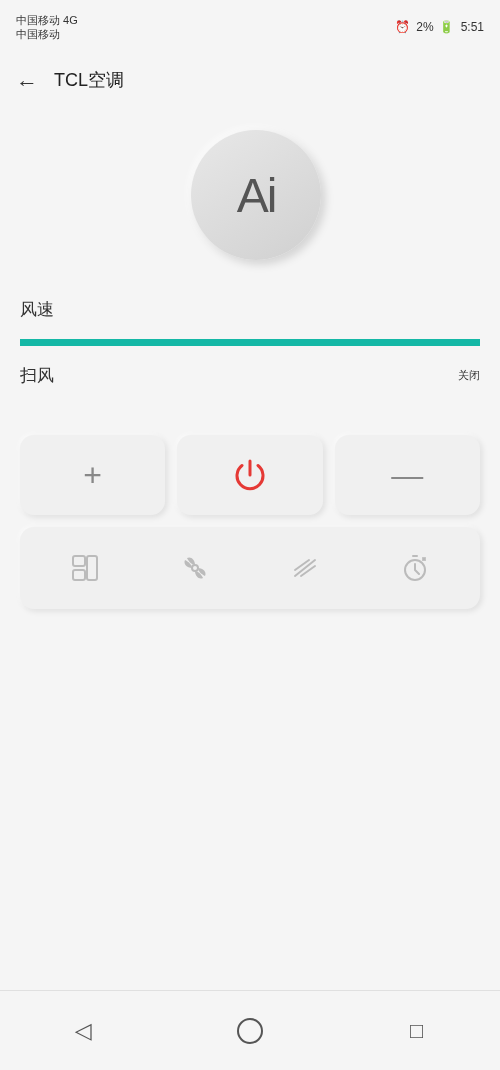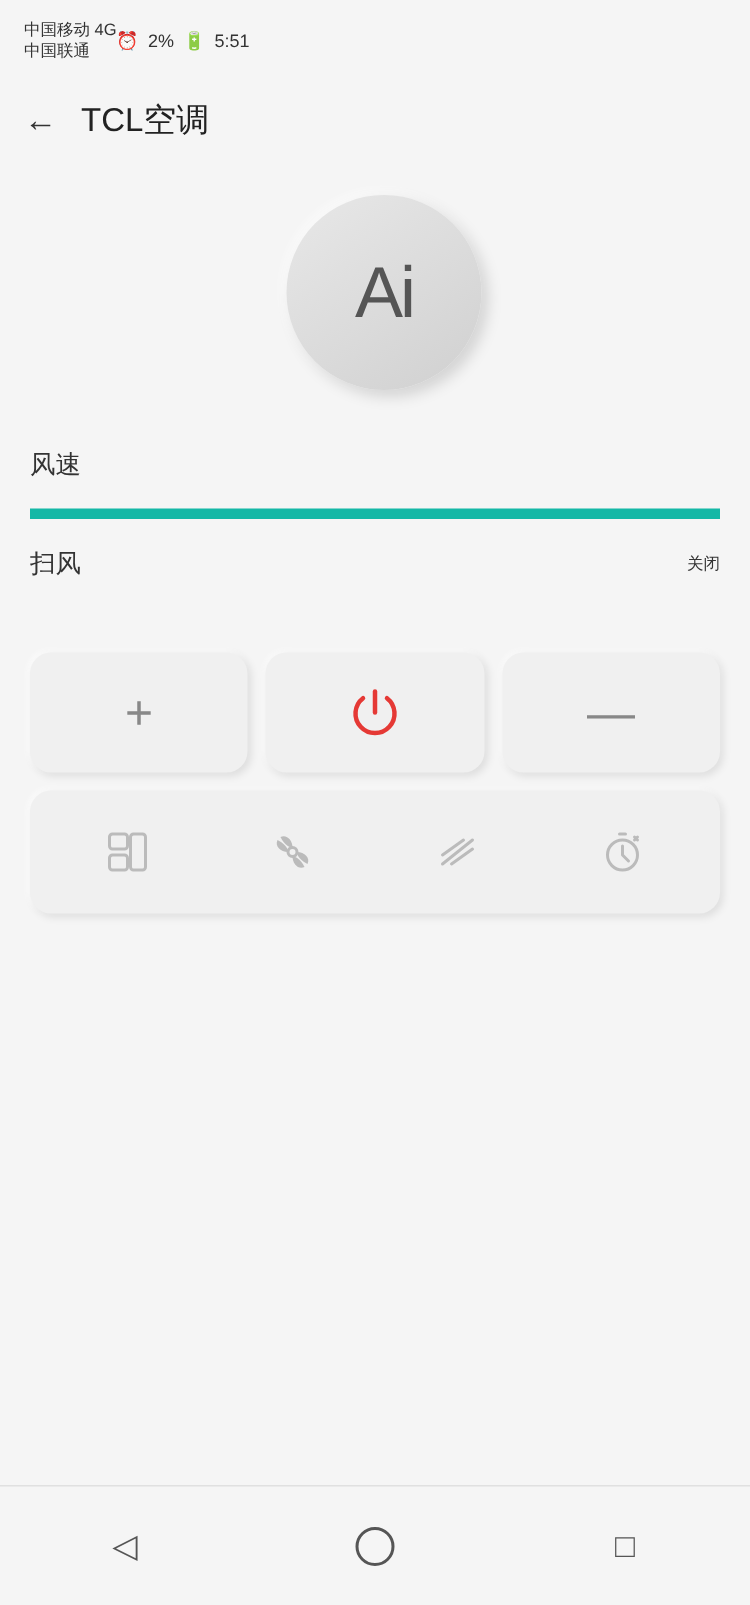--- a/index.html
+++ b/index.html
@@ -16,20 +16,21 @@
       overflow: hidden;
       position: relative;
     }
 
     
     .status-bar {
       width: 100%;
       height: 50px;
       background-color: #f5f5f5;
       display: flex;
+      justify-content: space-between;
       align-items: center;
       padding: 8px 16px 4px 16px;
     }
 
     .status-left {
       display: flex;
       flex-direction: column;
       font-size: 11px;
       color: #333;
       line-height: 1.3;
@@ -54,21 +55,21 @@
       gap: 16px;
     }
 
     .back-arrow {
       font-size: 22px;
       color: #333;
       cursor: pointer;
     }
 
     .header-title {
-      font-size: 22px;
+      font-size: 18px;
       font-weight: 500;
       color: #222;
     }
 
     
     .main-content {
       width: 100%;
       padding: 0 0;
       background-color: #f5f5f5;
     }
@@ -226,21 +227,21 @@
       font-size: 22px;
       color: #555;
     }
   </style>
 </head>
 <body>
 
 <div class="status-bar">
   <div class="status-left">
     <span>中国移动 4G</span>
-    <span>中国联通</span>
+    <span>中国移动</span>
   </div>
   <div class="status-right">
     <span>⏰</span>
     <span>2%</span>
     <span>🔋</span>
     <span>5:51</span>
   </div>
 </div>
 
 <div class="header">

